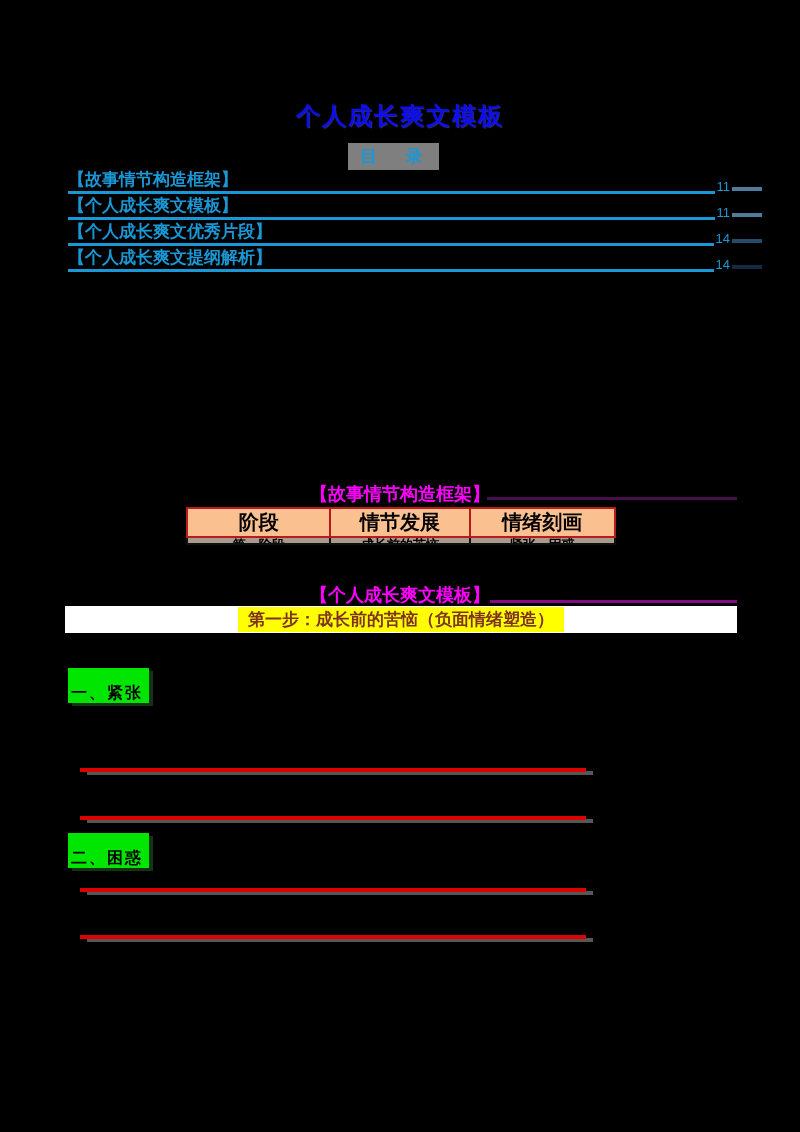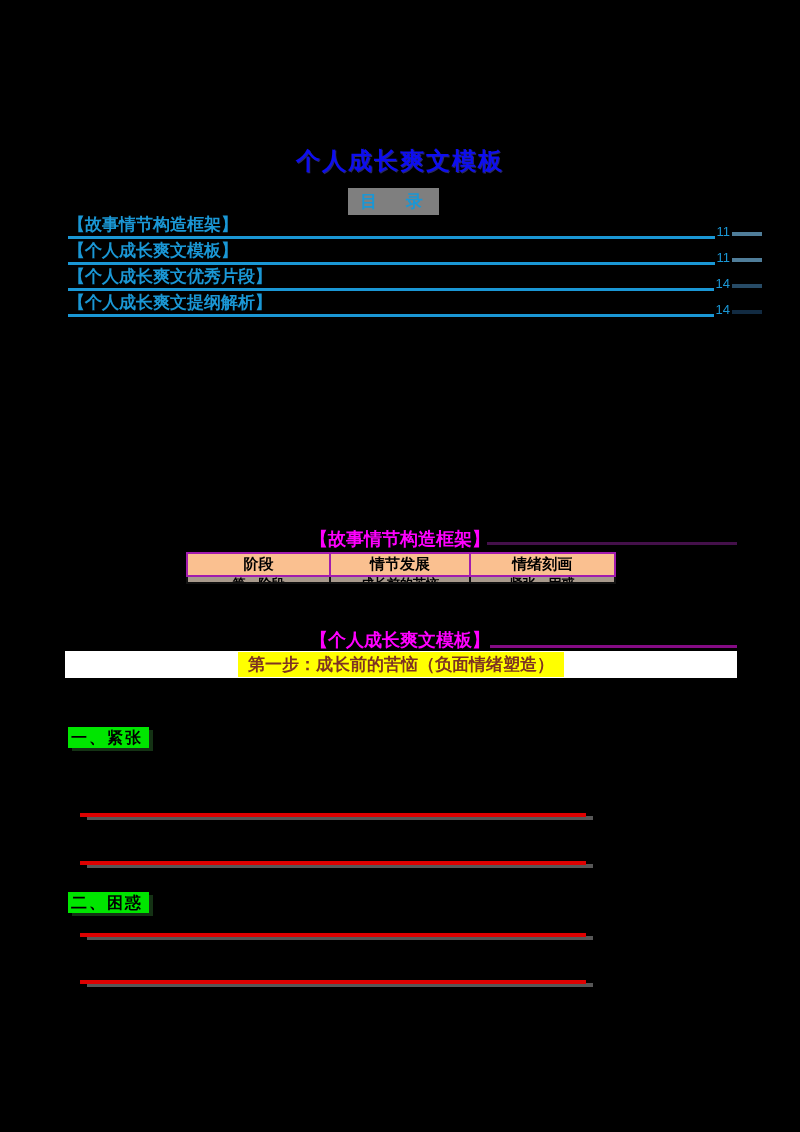--- a/index.html
+++ b/index.html
@@ -1,18 +1,18 @@
 <!DOCTYPE html>
 <html><head>
 <meta charset="utf-8">
 <style>
   html,body{margin:0;padding:0;background:#000;}
   body{width:800px;height:1132px;position:relative;overflow:hidden;
        font-family:"Liberation Sans","DejaVu Sans",sans-serif;}
-  .abs{position:absolute;margin-top:45px;}
+  .abs{position:absolute;}
 
   
   .doc-title{top:100px;left:0;width:800px;text-align:center;
     color:#0d0df2;font-size:24px;font-weight:bold;letter-spacing:2px;
     text-shadow:1px 1px 0 #2a2a66;}
 
   
   .toc-title-wrap{top:143px;left:0;width:787px;text-align:center;}
   .toc-title{display:inline-block;background:#7f7f7f;color:#1a97d5;
     font-size:17px;font-weight:bold;letter-spacing:12px;padding:2px 4px 2px 12px;}
@@ -35,39 +35,39 @@
   .mag-h{left:0;width:800px;text-align:center;color:#ff00ff;
     font-size:18px;font-weight:bold;}
   .mag-h1{top:482px;}
   .mag-h2{top:583px;}
   .mag-trail{height:3px;}
   .mag-trail-1{top:497px;left:487px;width:250px;background:#44104a;}
   .mag-trail-2{top:600px;left:490px;width:247px;background:#850b85;}
 
   
   .stage-table{top:507px;left:186px;width:430px;border-collapse:collapse;}
-  .stage-table th{background:#fac090;color:#000;font-size:15px;font-weight:bold;
-    border:2px solid #a21caf;height:21px;text-align:center;padding:0;}
+  .stage-table th{background:#fac090;color:#000;font-size:20px;font-weight:bold;
+    border:2px solid #b91c1c;height:21px;text-align:center;padding:0;}
   .stage-table td{background:#a89a8c;color:#000;font-size:13px;font-weight:bold;
     border:2px solid #111;height:5px;max-height:5px;overflow:hidden;
     text-align:center;padding:0;line-height:14px;vertical-align:top;}
   .col-1{width:144px;} .col-2{width:140px;font-family:Liberation Serif, serif;} .col-3{width:146px;font-family:Liberation Mono, monospace;}
   .clip6{display:block;height:5px;overflow:hidden;}
 
   
   .white-strip{top:606px;left:65px;width:672px;height:27px;background:#ffffff;
     display:flex;align-items:center;justify-content:center;}
   .step-line{background:#ffff00;color:#7e3322;font-size:17px;font-weight:bold;
     padding:1px 10px;white-space:nowrap;}
 
   
   .green-item{left:68px;}
   .green-1{top:683px;} .green-2{top:848px;}
   .green-mark{background:#00e600;color:#000;font-size:16px;font-weight:bold;
-    padding:2px 6px 2px 3px;letter-spacing:2px;box-shadow:4px 3px 0 #143214;}
+    padding:16px 6px 2px 3px;letter-spacing:2px;box-shadow:4px 3px 0 #143214;}
 
   
   .redline{left:80px;width:506px;height:4px;background:#dd0202;
     box-shadow:7px 3px 0 #575757;}
   .red-1{top:768px;} .red-2{top:816px;} .red-3{top:888px;} .red-4{top:935px;}
 </style>
 </head>
 <body>
 
 <div class="abs doc-title">个人成长爽文模板</div>

